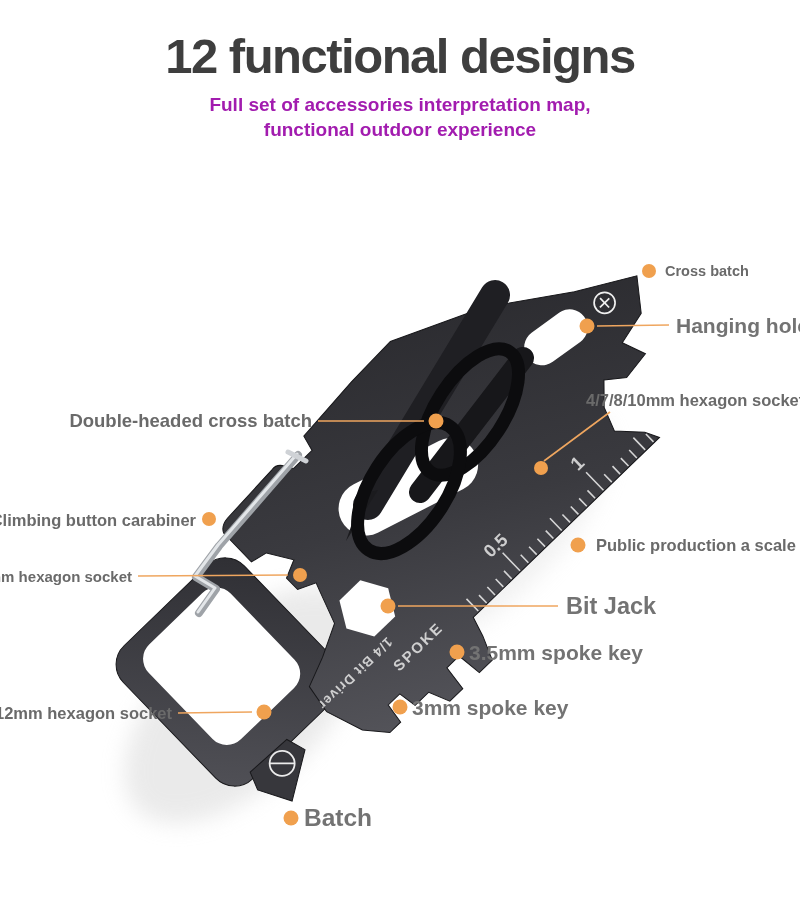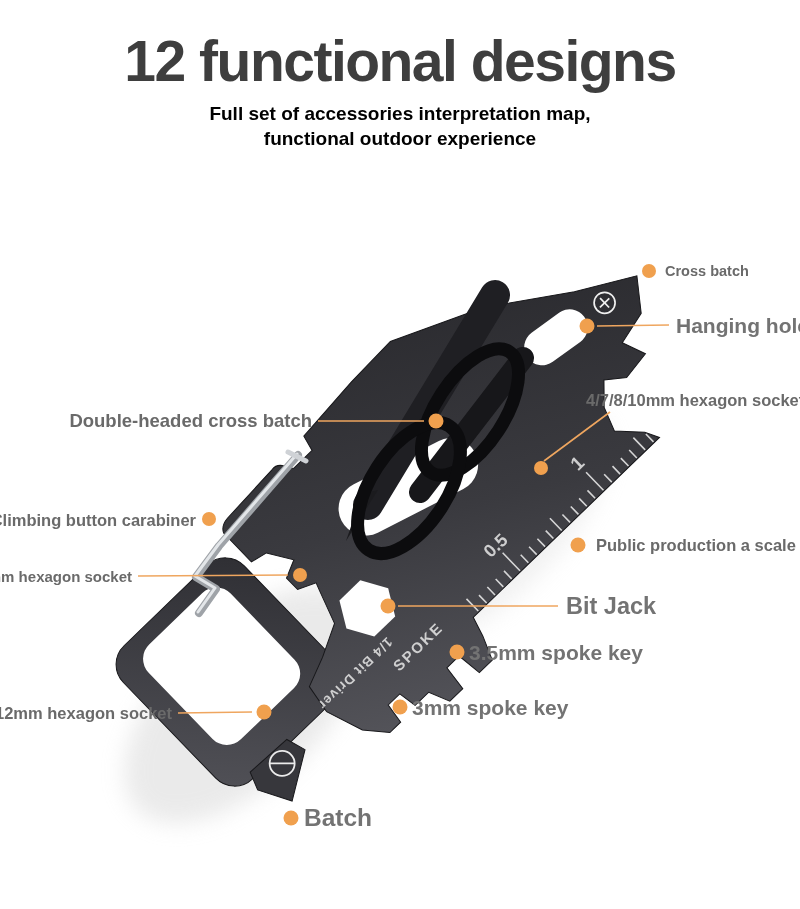--- a/index.html
+++ b/index.html
@@ -1,20 +1,20 @@
 <!DOCTYPE html>
 <html><head>
 <meta charset="utf-8">
 <style>
   html,body{margin:0;padding:0;background:#ffffff;}
   .page{position:relative;width:800px;height:909px;background:#ffffff;overflow:hidden;
         font-family:"Liberation Sans", sans-serif;}
   .header{position:absolute;top:30px;left:0;width:800px;text-align:center;}
-  .title{font-size:57px;font-weight:700;color:#3e3e3e;letter-spacing:-1.5px;line-height:1.1;margin:0;}
-  .subtitle{margin-top:8px;font-size:19px;font-weight:700;color:#000000;line-height:25px;}
+  .title{font-size:49px;font-weight:700;color:#3e3e3e;letter-spacing:-1.5px;line-height:1.1;margin:0;}
+  .subtitle{margin-top:8px;font-size:19px;font-weight:700;color:#a21caf;line-height:25px;}
   svg{position:absolute;left:0;top:0;}
   text{font-family:"Liberation Sans", sans-serif;}
   .co-label{fill:#6a6a6a;font-weight:700;}
   .co-label-lg{fill:#737373;font-weight:700;}
   .mid{dominant-baseline:central;}
   .engrave{fill:#dedede;font-weight:700;opacity:.9;}
 </style>
 </head>
 <body>
 

